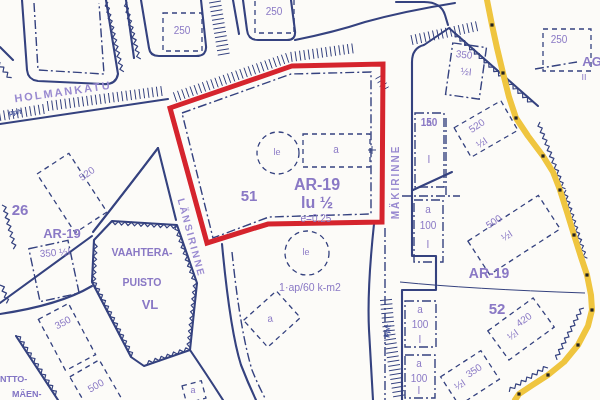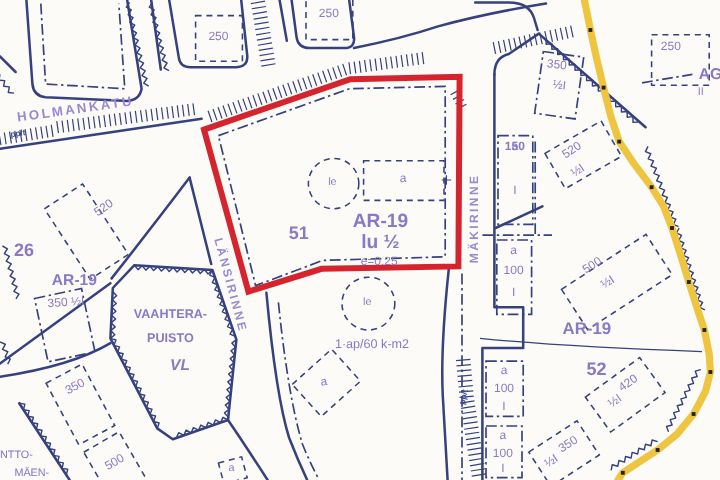--- a/index.html
+++ b/index.html
@@ -5,21 +5,21 @@
   html,body{margin:0;padding:0;background:#e8e8e8;}
   .map{position:relative;width:600px;height:400px;background:#fcfbf8;overflow:hidden;
        font-family:"Liberation Sans", sans-serif;}
   .map svg{position:absolute;left:0;top:0;width:100%;height:100%;}
   #labels{position:absolute;left:0;top:0;width:100%;height:100%;pointer-events:none;}
   .lbl{position:absolute;white-space:nowrap;color:#8a79c5;transform:translate(-50%,-50%);
        line-height:1;}
   .lbl.street{color:#998ad0;letter-spacing:2px;font-weight:bold;}
   .lbl.zone{font-weight:bold;}
   .lbl.strip{color:#41519b;font-weight:bold;}
-  .lbl.edge{transform:translate(0,-50%);color:#8274c4;font-weight:normal;}
+  .lbl.edge{transform:translate(0,-50%);color:#8274c4;font-weight:bold;}
 </style>
 </head>
 <body>
 
 <div class="map">
   <svg viewBox="0 0 600 400" id="map-svg" xmlns="http://www.w3.org/2000/svg">
       <style>.ln{fill:none;stroke:#35427f;stroke-width:2.1;stroke-linecap:round;stroke-linejoin:round}.tn{fill:none;stroke:#35427f;stroke-width:1}.zz{fill:none;stroke:#35427f;stroke-width:1.2;stroke-linejoin:round}.ld{fill:none;stroke:#35427f;stroke-width:1}.dd{fill:none;stroke:#35427f;stroke-width:1.4;stroke-dasharray:9 3 2 3}.ds{fill:none;stroke:#35427f;stroke-width:1.3;stroke-dasharray:5 4}</style>
       <path class="ln" d="M22,0 L27,70 Q28,80 38,81 L103,84 Q116,85 118,74 L106,0"></path>
       <path class="ln" d="M126,0 L134,58"></path>
       <path class="ln" d="M141,0 L149,48 Q150,56 159,56 L196,56 Q207,56 206,46 L201,0"></path>
@@ -150,22 +150,22 @@
       <div class="lbl " style="left: 277px; top: 152px; font-size: 9px; transform: translate(-50%, -50%) rotate(0deg);">le</div>
       <div class="lbl " style="left: 336px; top: 150px; font-size: 10px; transform: translate(-50%, -50%) rotate(0deg);">a</div>
       <div class="lbl " style="left: 306px; top: 252px; font-size: 9px; transform: translate(-50%, -50%) rotate(0deg);">le</div>
       <div class="lbl " style="left: 310px; top: 287px; font-size: 10.5px; transform: translate(-50%, -50%) rotate(0deg);">1·ap/60 k-m2</div>
       <div class="lbl " style="left: 270px; top: 319px; font-size: 10px; transform: translate(-50%, -50%) rotate(-8deg);">a</div>
       <div class="lbl strip" style="left: 387px; top: 331px; font-size: 7px; transform: translate(-50%, -50%) rotate(-78deg);">pp/t</div>
       <div class="lbl zone" style="left: 20px; top: 209px; font-size: 15px; transform: translate(-50%, -50%) rotate(0deg); text-align: center;">26</div>
       <div class="lbl zone" style="left: 62px; top: 233px; font-size: 13px; transform: translate(-50%, -50%) rotate(0deg);">AR-19</div>
       <div class="lbl " style="left: 55px; top: 253px; font-size: 10px; transform: translate(-50%, -50%) rotate(-4deg);">350  ½I</div>
       <div class="lbl " style="left: 87px; top: 174px; font-size: 10px; transform: translate(-50%, -50%) rotate(-35deg);">520</div>
-      <div class="lbl zone" style="left: 142px; top: 262px; font-size: 10.5px; transform: translate(-50%, -50%) rotate(0deg);">VAAHTERA-</div>
+      <div class="lbl zone" style="left: 142px; top: 252px; font-size: 10.5px; transform: translate(-50%, -50%) rotate(0deg);">VAAHTERA-</div>
       <div class="lbl zone" style="left: 142px; top: 282px; font-size: 10.5px; transform: translate(-50%, -50%) rotate(0deg);">PUISTO</div>
-      <div class="lbl zone" style="left: 150px; top: 304px; font-size: 13px; transform: translate(-50%, -50%) rotate(0deg); font-style: italic;">VL</div>
+      <div class="lbl zone" style="left: 150px; top: 304px; font-size: 13px; transform: translate(-50%, -50%) rotate(0deg);">VL</div>
       <div class="lbl " style="left: 63px; top: 323px; font-size: 10px; transform: translate(-50%, -50%) rotate(-28deg);">350</div>
       <div class="lbl " style="left: 96px; top: 386px; font-size: 10px; transform: translate(-50%, -50%) rotate(-30deg);">500</div>
       <div class="lbl edge" style="left: 0px; top: 379px; font-size: 9px; transform: translate(0px, -50%) rotate(0deg);">NTTO-</div>
       <div class="lbl edge" style="left: 0px; top: 394px; font-size: 9px; transform: translate(0px, -50%) rotate(0deg); margin-left: 12px;">MÄEN-</div>
       <div class="lbl " style="left: 193px; top: 390px; font-size: 9px; transform: translate(-50%, -50%) rotate(0deg);">a</div>
     </div>
 </div>
 
 </body></html>

